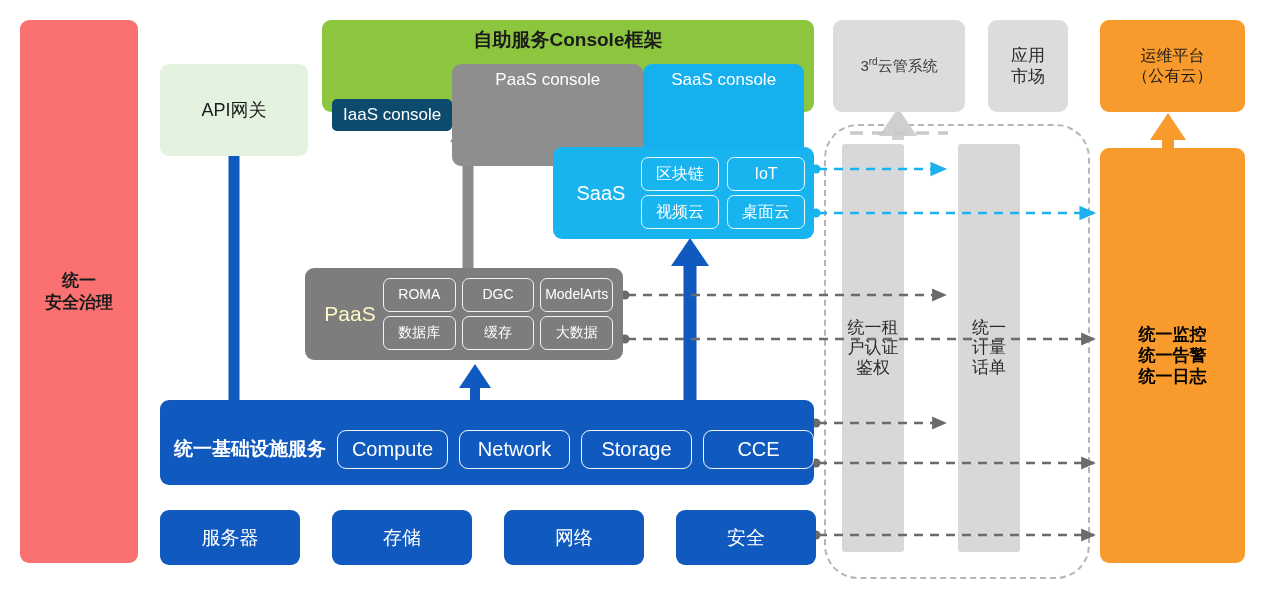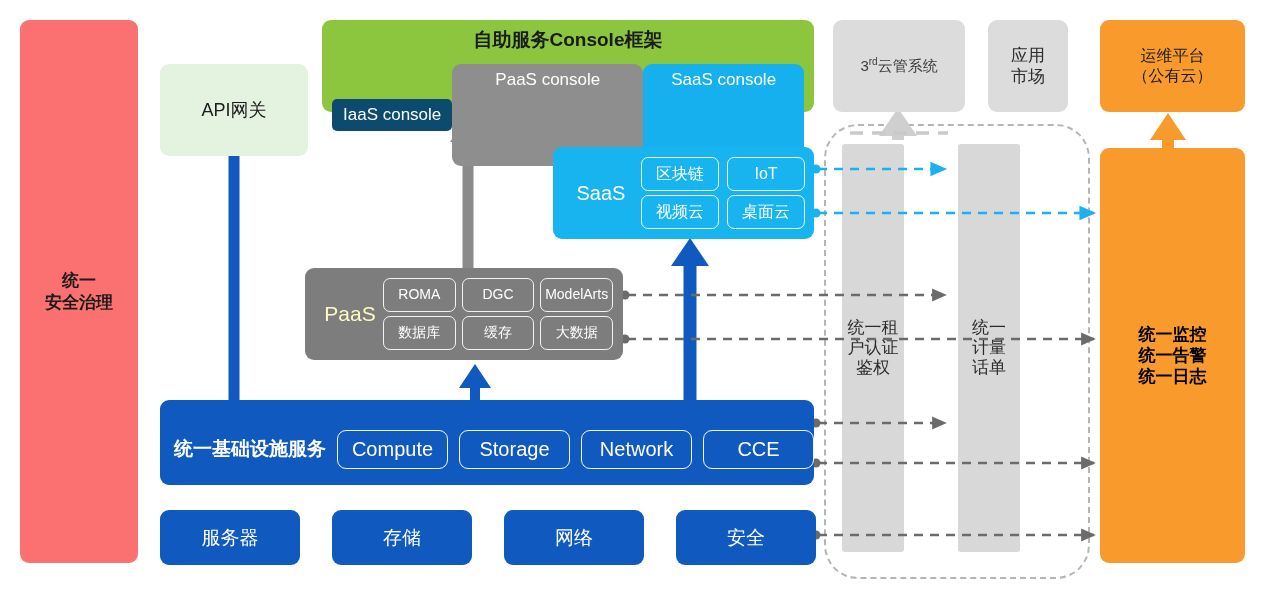--- a/index.html
+++ b/index.html
@@ -319,22 +319,22 @@
       <span class="chip">数据库</span>
       <span class="chip">缓存</span>
       <span class="chip">大数据</span>
     </div>
   </div>
 
   <div class="box infra">
     <div class="infra-row">
       <span class="infra-label">统一基础设施服务</span>
       <span class="infra-chip">Compute</span>
+      <span class="infra-chip">Network</span>
       <span class="infra-chip">Storage</span>
-      <span class="infra-chip">Network</span>
       <span class="infra-chip">CCE</span>
     </div>
   </div>
 
   <div class="box bottom-box" style="left:160px;">
     <span>服务器</span>
   </div>
   <div class="box bottom-box" style="left:332px;">
     <span>存储</span>
   </div>

